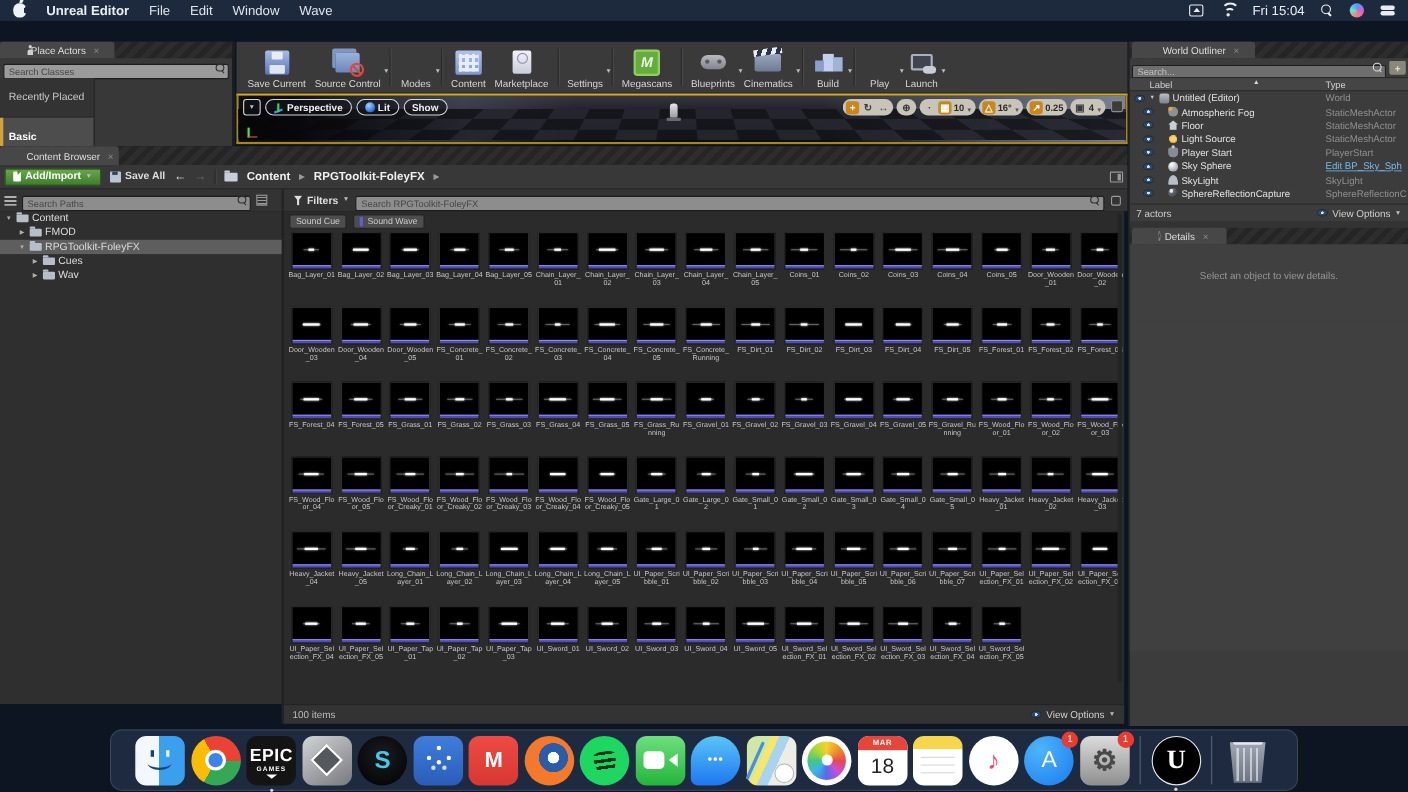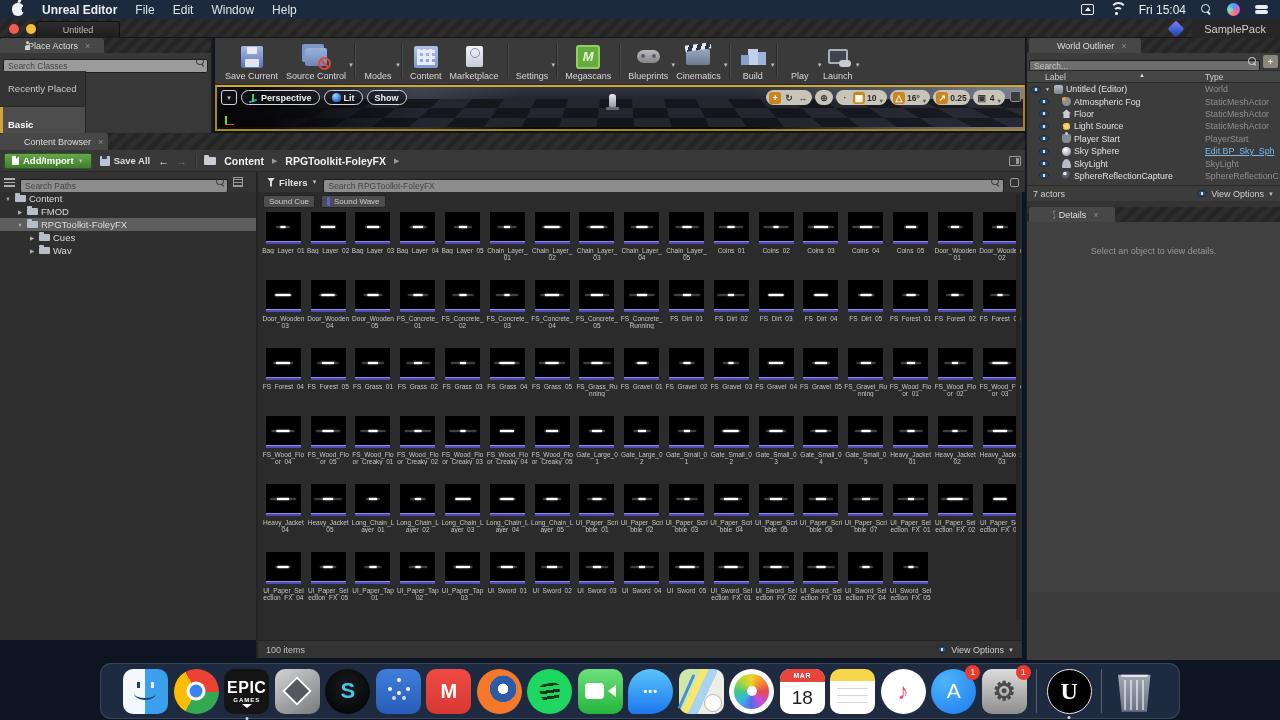--- a/index.html
+++ b/index.html
@@ -267,50 +267,38 @@
 <div class="stage">
 
   <div class="menubar">
     <div class="mb-left">
       <span class="apple"></span>
       <span class="mb-app">Unreal Editor</span>
       <span id="menuItems" style="display:flex;gap:18px">
           <span class="mb-item">File</span>
           <span class="mb-item">Edit</span>
           <span class="mb-item">Window</span>
-          <span class="mb-item">Help</span>
+          <span class="mb-item">Wave</span>
         </span>
     </div>
     <div class="mb-right">
       <span class="icn-display"></span>
       <span class="icn-wifi">
           <i></i>
         </span>
       <span class="mb-clock">Fri 15:04</span>
       <span class="icn-mag"></span>
       <span class="icn-siri"></span>
       <span class="icn-cc">
           <i></i>
           <i></i>
         </span>
     </div>
   </div>
 
-  <div class="titlebar">
-    <div class="lights">
-      <span class="light r"></span>
-      <span class="light y"></span>
-      <span class="light g"></span>
-    </div>
-    <div class="doc-tab">Untitled</div>
-    <div class="proj-wrap">
-      <span class="proj-icon"></span>
-      <span class="proj-bg">SamplePack</span>
-    </div>
-  </div>
 
   <div class="placeactors">
     <div class="panel-tabrow">
       <div class="ptab" style="width:104px">
         <span class="pa-figure"></span>
         <span>Place Actors</span>
         <span class="x">×</span>
       </div>
     </div>
     <div class="pa-search">

